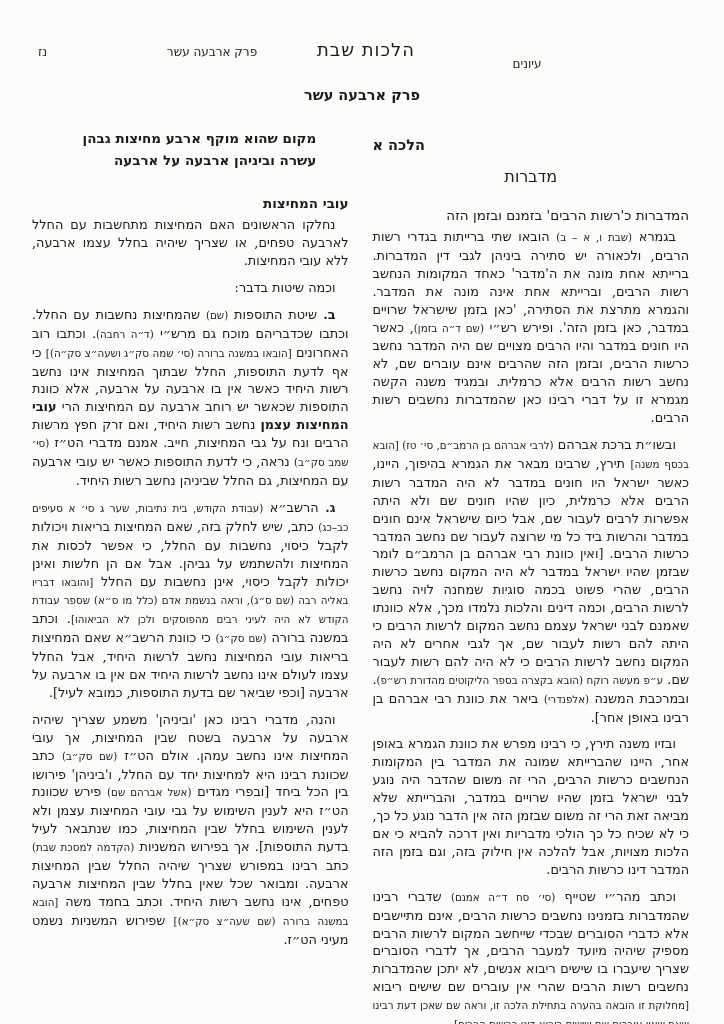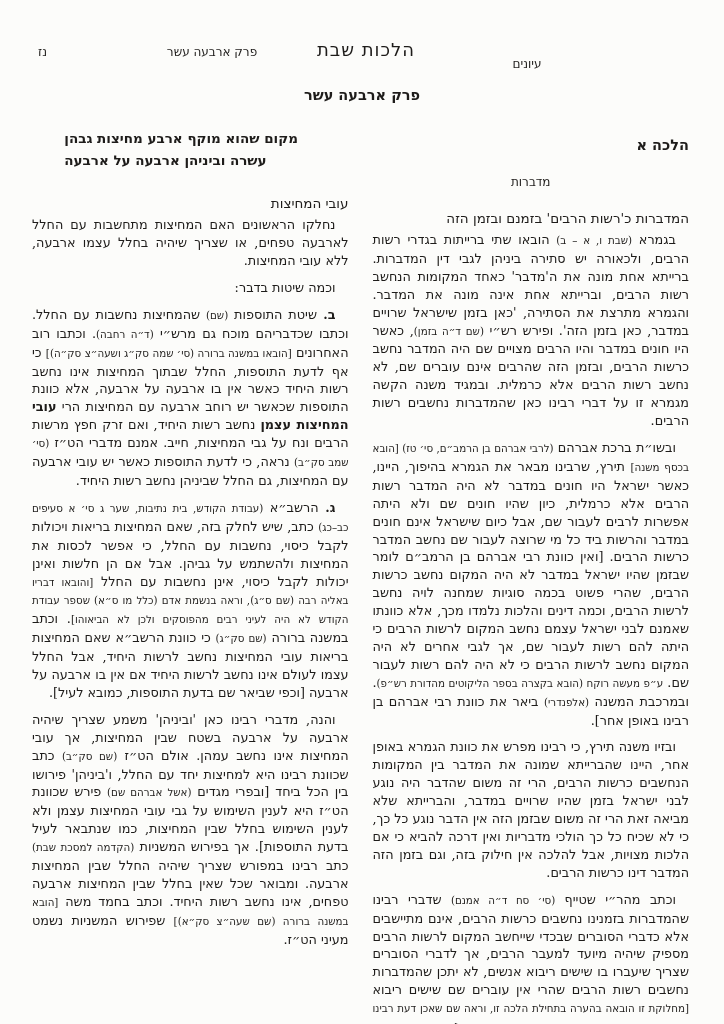--- a/index.html
+++ b/index.html
@@ -25,29 +25,29 @@
     position:absolute;top:86px;left:0;right:0;
     text-align:center;font-weight:bold;font-size:14.5px;
   }
   
   .columns{
     position:absolute;top:122px;right:35px;left:32px;
     display:flex;gap:24px;align-items:flex-start;
   }
   .col{flex:1;min-width:0;}
   
-  .halacha-heading{text-align:right;font-weight:bold;font-size:14.5px;margin:14px 0 0;}
-  .halacha-subject{text-align:center;font-size:12px;margin-top:22px;}
+  .halacha-heading{text-align:left;font-weight:bold;font-size:14.5px;margin:14px 0 0;}
+  .halacha-subject{text-align:center;font-size:16px;margin-top:14px;}
   .topic-heading{font-weight:normal;font-size:13.5px;margin-top:21px;}
   
   .quote-block{
     font-weight:bold;font-size:13.5px;line-height:1.6;
-    text-align:left;margin:6px auto 0;max-width:252px;
+    text-align:right;margin:6px auto 0;max-width:252px;
   }
-  .left-topic-heading{font-weight:normal;font-size:13.5px;margin-top:24px;}
+  .left-topic-heading{font-weight:bold;font-size:13.5px;margin-top:24px;}
   
   .paras{margin-top:5px;}
   .para{
     margin:0 0 9px;
     font-size:12.8px;line-height:17.9px;
     text-align:justify;text-indent:13px;
   }
   .para:last-child{margin-bottom:0;}
   .para .sm{font-size:10.3px;}
   .para .b{font-weight:bold;}

